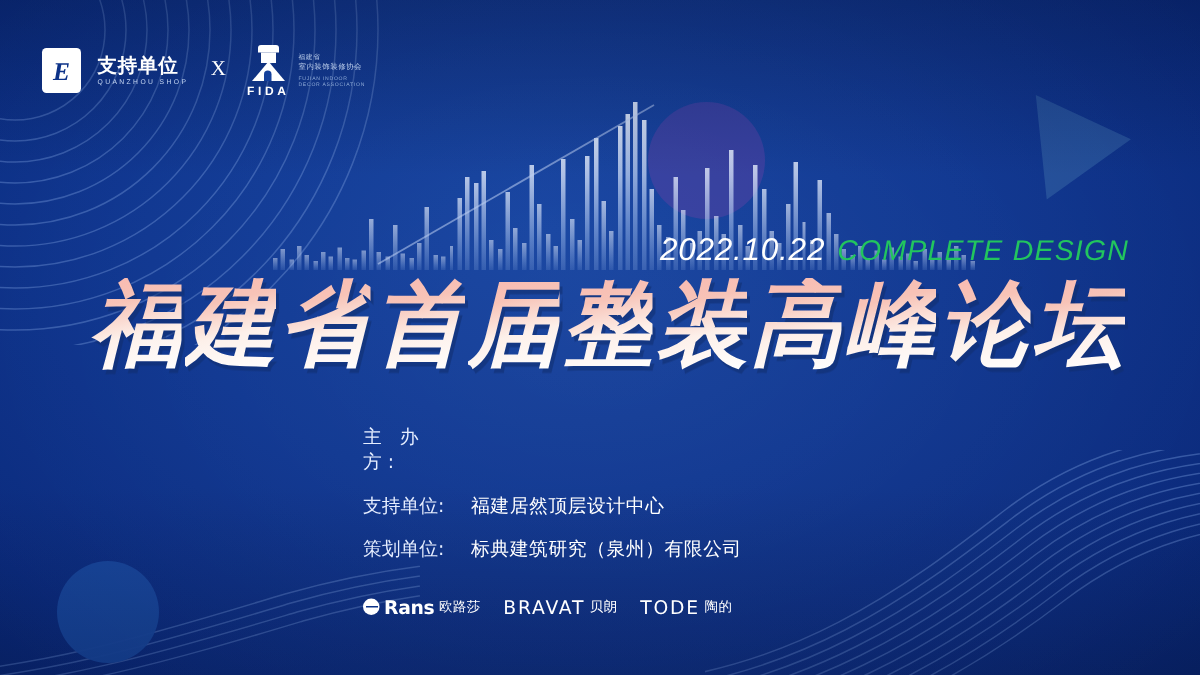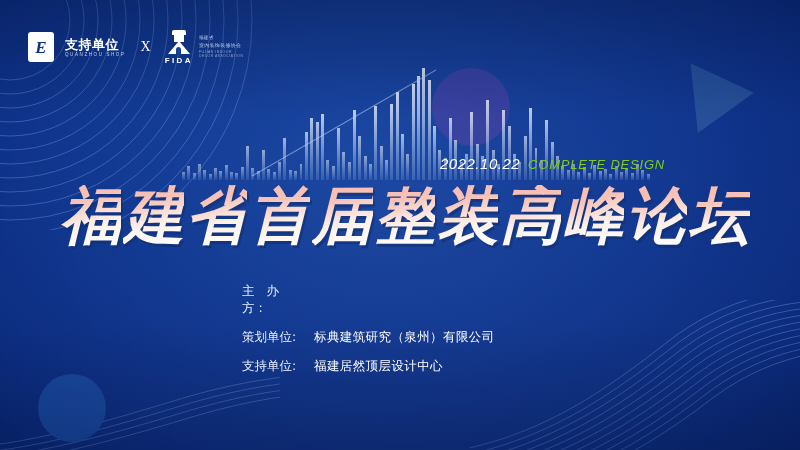--- a/index.html
+++ b/index.html
@@ -146,25 +146,25 @@
   #fida-en2 { color: #8da9d6; font-size: 3.4px; letter-spacing: .5px; }
 
   
   #date-line {
     position: absolute; left: 440px; top: 155px;
     display: flex; align-items: baseline; gap: 8px;
     font-style: italic;
     white-space: nowrap;
   }
   #date-num {
-    color: #ffffff; font-size: 15px; font-weight: 500; letter-spacing: .5px;
+    color: #ffffff; font-size: 21px; font-weight: 500; letter-spacing: .5px;
     font-family: "Liberation Sans", sans-serif;
   }
   #date-en {
-    color: #84cc16; font-size: 13px; letter-spacing: .8px; font-weight: 300;
+    color: #22c55e; font-size: 19px; letter-spacing: .8px; font-weight: 300;
     font-family: "Liberation Sans", sans-serif;
     text-align: center;
   }
 
   
   #title {
     position: absolute; left: 60px; top: 183px;
     width: 690px; height: 66px;
     display: flex; align-items: center; justify-content: space-between;
     font-family: "DejaVu Sans", sans-serif;
@@ -413,24 +413,39 @@
       <span class="ch">峰</span>
       <span class="ch">论</span>
       <span class="ch">坛</span>
     </div>
 
   <div id="info">
       <div class="info-row">
         <div class="info-key sp">主 办 方:</div>
       </div>
       <div class="info-row">
+        <div class="info-key">支持单位:</div>
+        <div class="info-val"><span>福建居然顶层设计中心</span></div>
+      </div>
+      <div class="info-row">
         <div class="info-key">策划单位:</div>
         <div class="info-val"><span>标典建筑研究（泉州）有限公司</span></div>
       </div>
-      <div class="info-row">
-        <div class="info-key">支持单位:</div>
-        <div class="info-val"><span>福建居然顶层设计中心</span></div>
-      </div>
       <div class="info-row" style="margin-top: 10px;">
+        <div id="sponsors">
+          <div class="sp-logo">
+            <div id="orans-dot"></div>
+            <span class="sp-en">Rans</span>
+            <span class="sp-cn">欧路莎</span>
+          </div>
+          <div class="sp-logo">
+            <span class="sp-en track">BRAVAT</span>
+            <span class="sp-cn">贝朗</span>
+          </div>
+          <div class="sp-logo">
+            <span class="sp-en track">TODE</span>
+            <span class="sp-cn">陶的</span>
+          </div>
+        </div>
       </div>
     </div>
 
 </div>
 
 </body></html>

